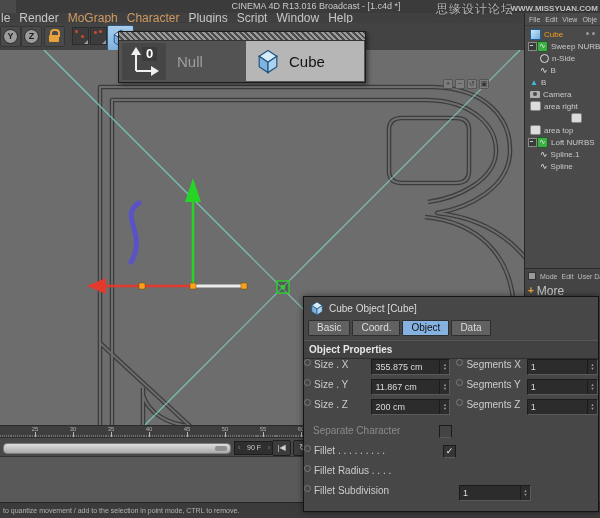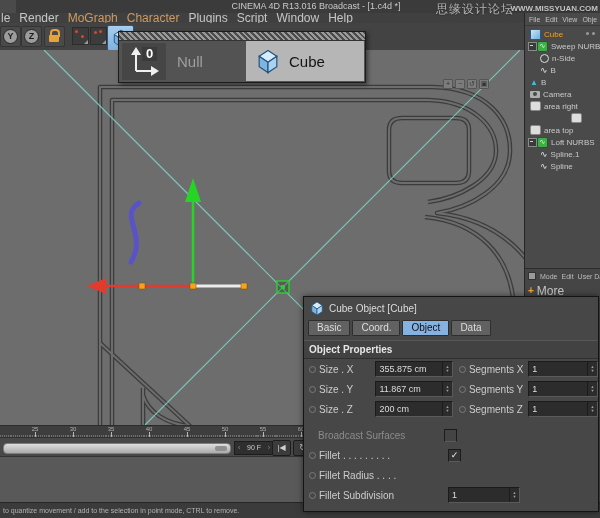--- a/index.html
+++ b/index.html
@@ -102,21 +102,21 @@
              color:#b3b3b3;font-size:7px;line-height:15px;padding-left:3px;}
   
   .dialog{left:303px;top:296px;width:294px;height:214px;background:#474747;border:1px solid #141414;
           z-index:50;box-shadow:0 0 6px rgba(0,0,0,.5);font-size:10px;color:#cccccc;}
   .dlg-title{display:flex;align-items:center;gap:5px;padding:4px 6px 3px 6px;color:#dcdcdc;}
   .dlg-tabs{display:flex;gap:2px;padding:1px 4px 4px 4px;border-bottom:1px solid #575757;}
   .tab{padding:1px 8px 2px 8px;background:#616161;border:1px solid #2e2e2e;color:#ddd;border-radius:1px;}
   .tab.active{background:var(--tab-active);color:#101010;}
   .dlg-section{font-weight:bold;color:#e6e6e6;background:#424242;border-bottom:1px solid #2f2f2f;
                padding:3px 5px;}
-  .prow{display:flex;align-items:center;height:20px;padding-left:5px;}
+  .prow{display:flex;align-items:flex-start;height:20px;}
   .adot{width:5px;height:5px;border:1px solid #7a7a7a;border-radius:50%;flex:none;margin-right:3px;}
   .plabel{white-space:nowrap;overflow:hidden;}
   .field{height:14px;background:#2c2c2c;border:1px solid #1b1b1b;border-bottom-color:#5a5a5a;
          border-right-color:#5a5a5a;display:flex;align-items:center;color:#ddd;font-size:9px;}
   .fval{padding-left:3px;flex:1;white-space:nowrap;overflow:hidden;}
   .stepper{width:9px;border-left:1px solid #1b1b1b;display:flex;flex-direction:column;align-items:center;
            justify-content:center;color:#9a9a9a;font-size:4px;line-height:4px;flex:none;height:100%;}
   .chk{width:11px;height:11px;background:#353535;border:1px solid #1b1b1b;border-bottom-color:#5a5a5a;
        text-align:center;line-height:11px;font-size:9px;color:#e8f4ee;}
   .dim{color:#8b8b8b;}
@@ -455,35 +455,35 @@
         <span class="fval">1</span>
           <span class="stepper">
             <span>▲</span>
             <span>▼</span>
           </span>
       </span>
     </div>
 
     <div class="prow" style="margin-top:6px">
       <span style="width:9px"></span>
-      <span class="plabel dim" style="width:126px">Broadcast Surfaces</span>
+      <span class="plabel dim" style="width:126px">Separate Character</span>
       <span class="chk dim"></span>
     </div>
     <div class="prow">
       <span class="adot"></span>
       <span class="plabel" style="width:129px">Fillet . . . . . . . . .</span>
       <span class="chk">✓</span>
     </div>
     <div class="prow">
       <span class="adot"></span>
       <span class="plabel" style="width:129px">Fillet Radius . . . .</span>
     </div>
     <div class="prow">
       <span class="adot"></span>
-      <span class="plabel" style="width:129px">Fillet Subdivision</span>
+      <span class="plabel" style="width:145px">Fillet Subdivision</span>
       <span class="field" style="width:70px">
         <span class="fval">1</span>
           <span class="stepper">
             <span>▲</span>
             <span>▼</span>
           </span>
       </span>
     </div>
   </div>
 

